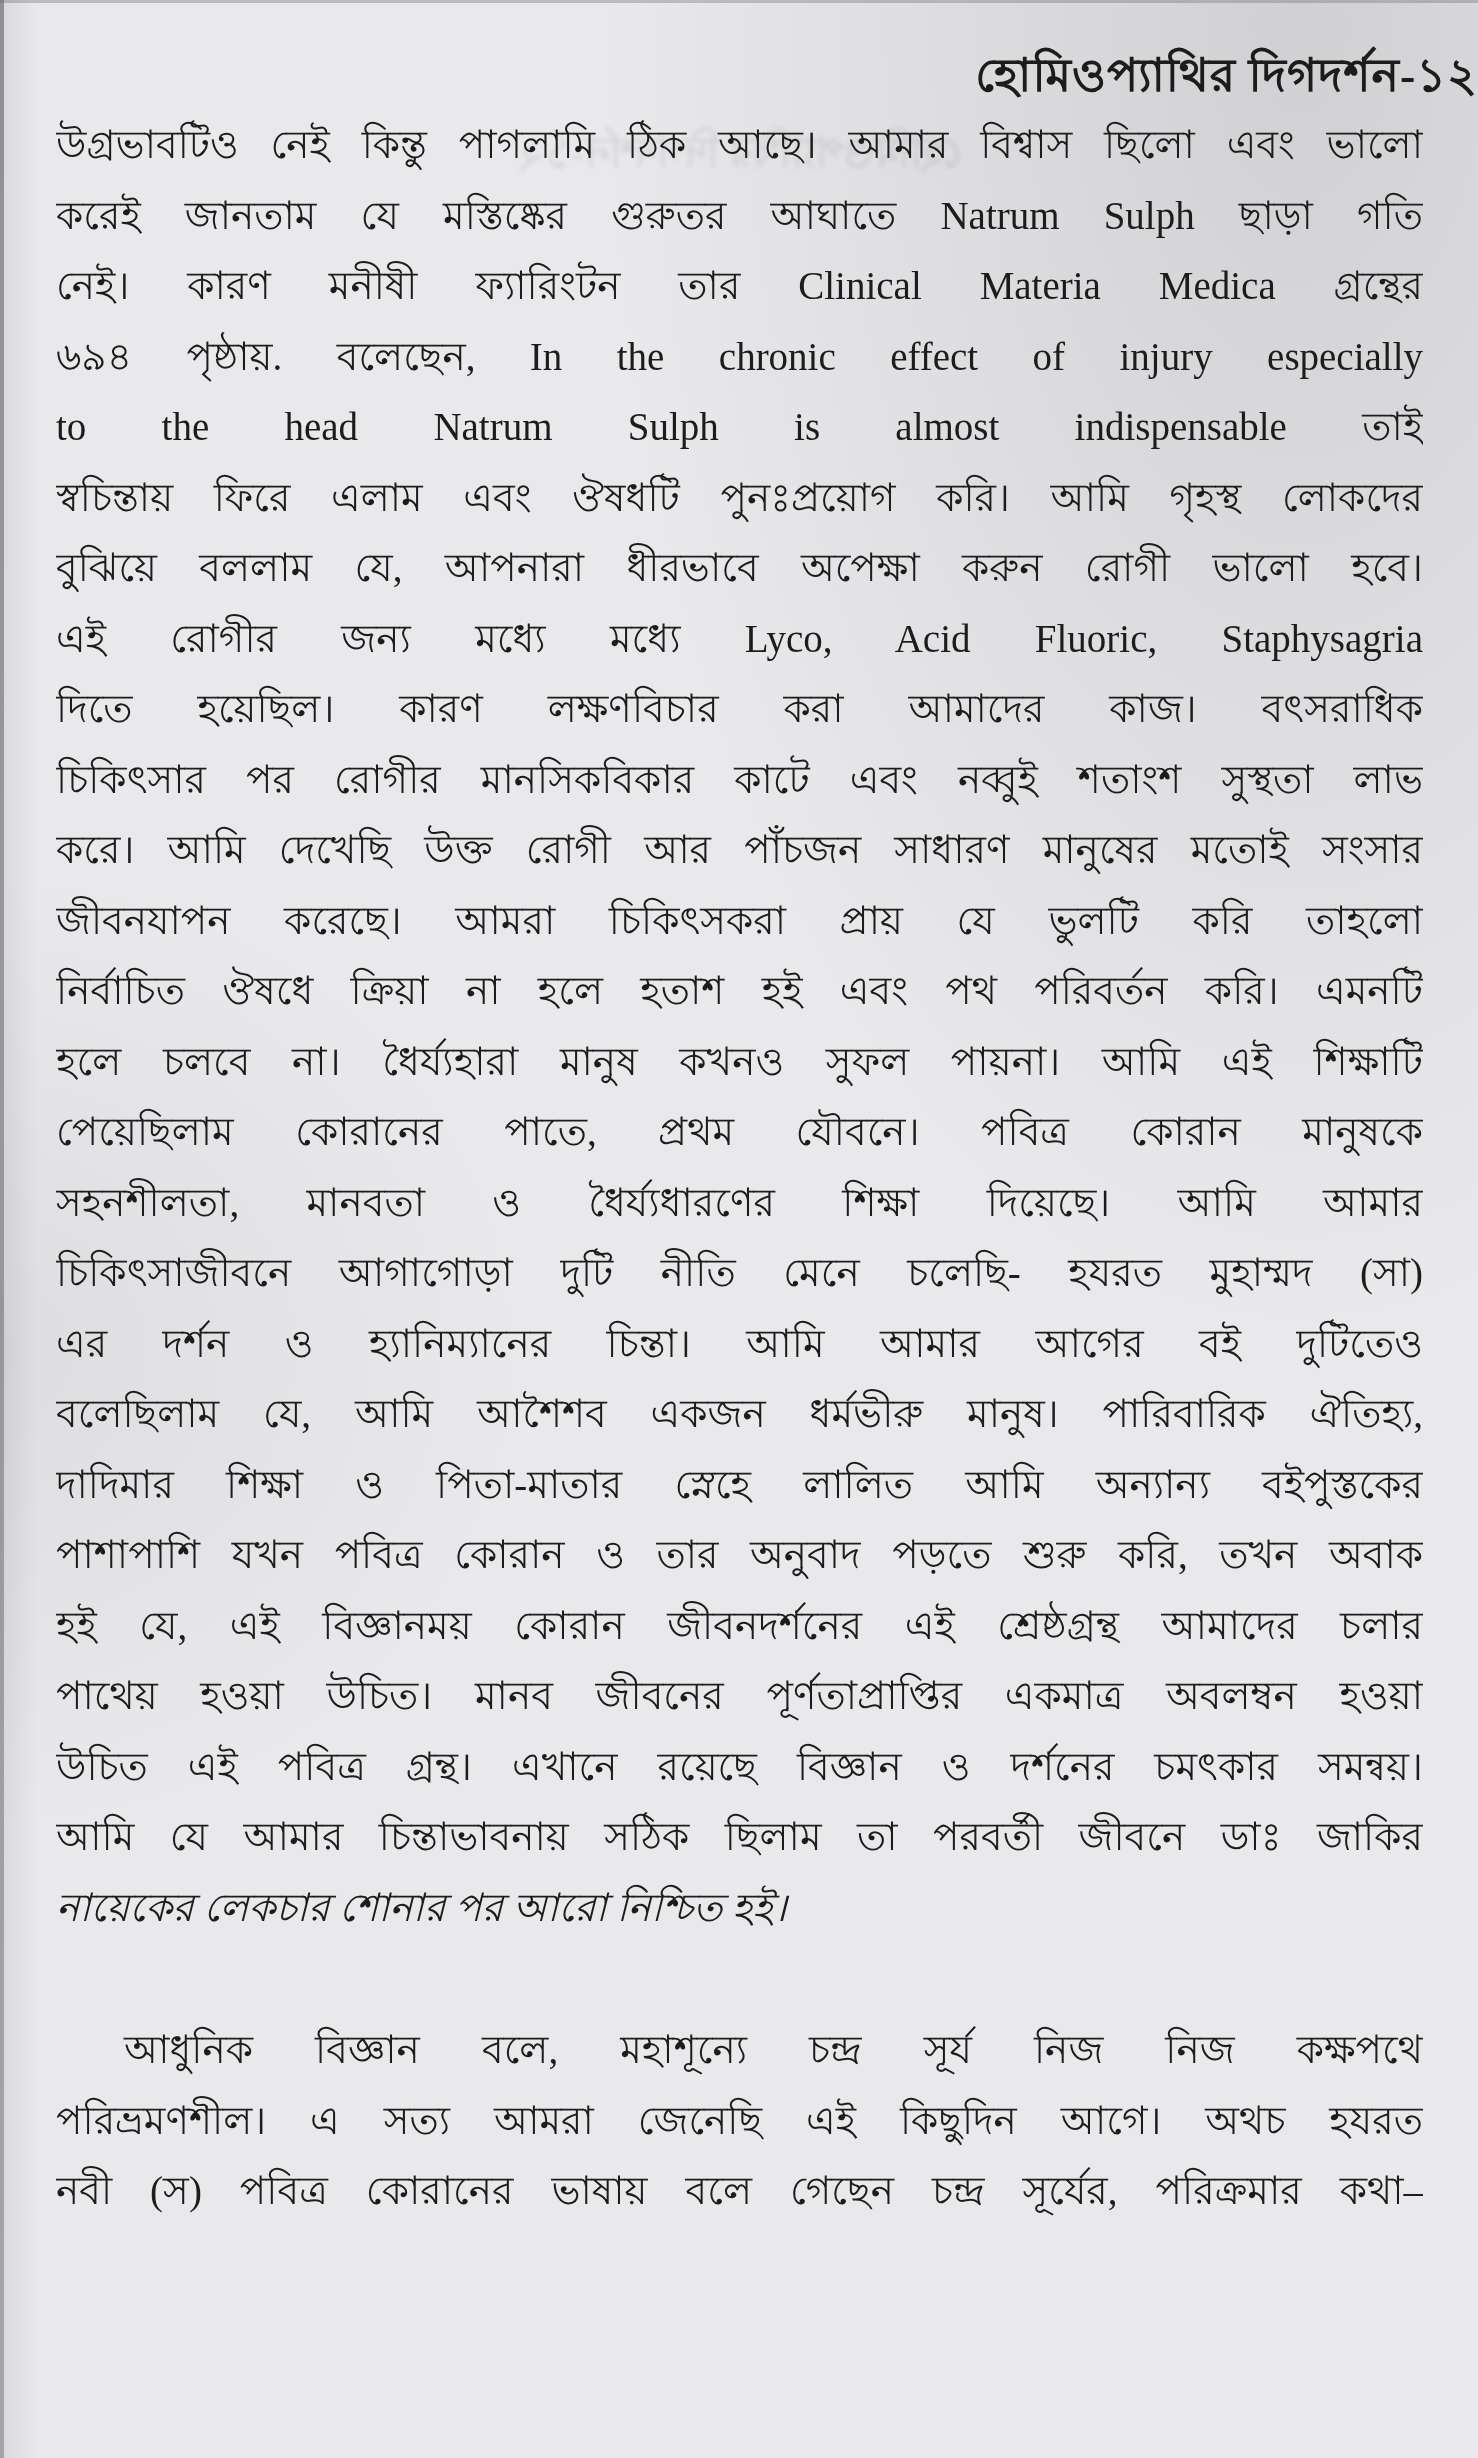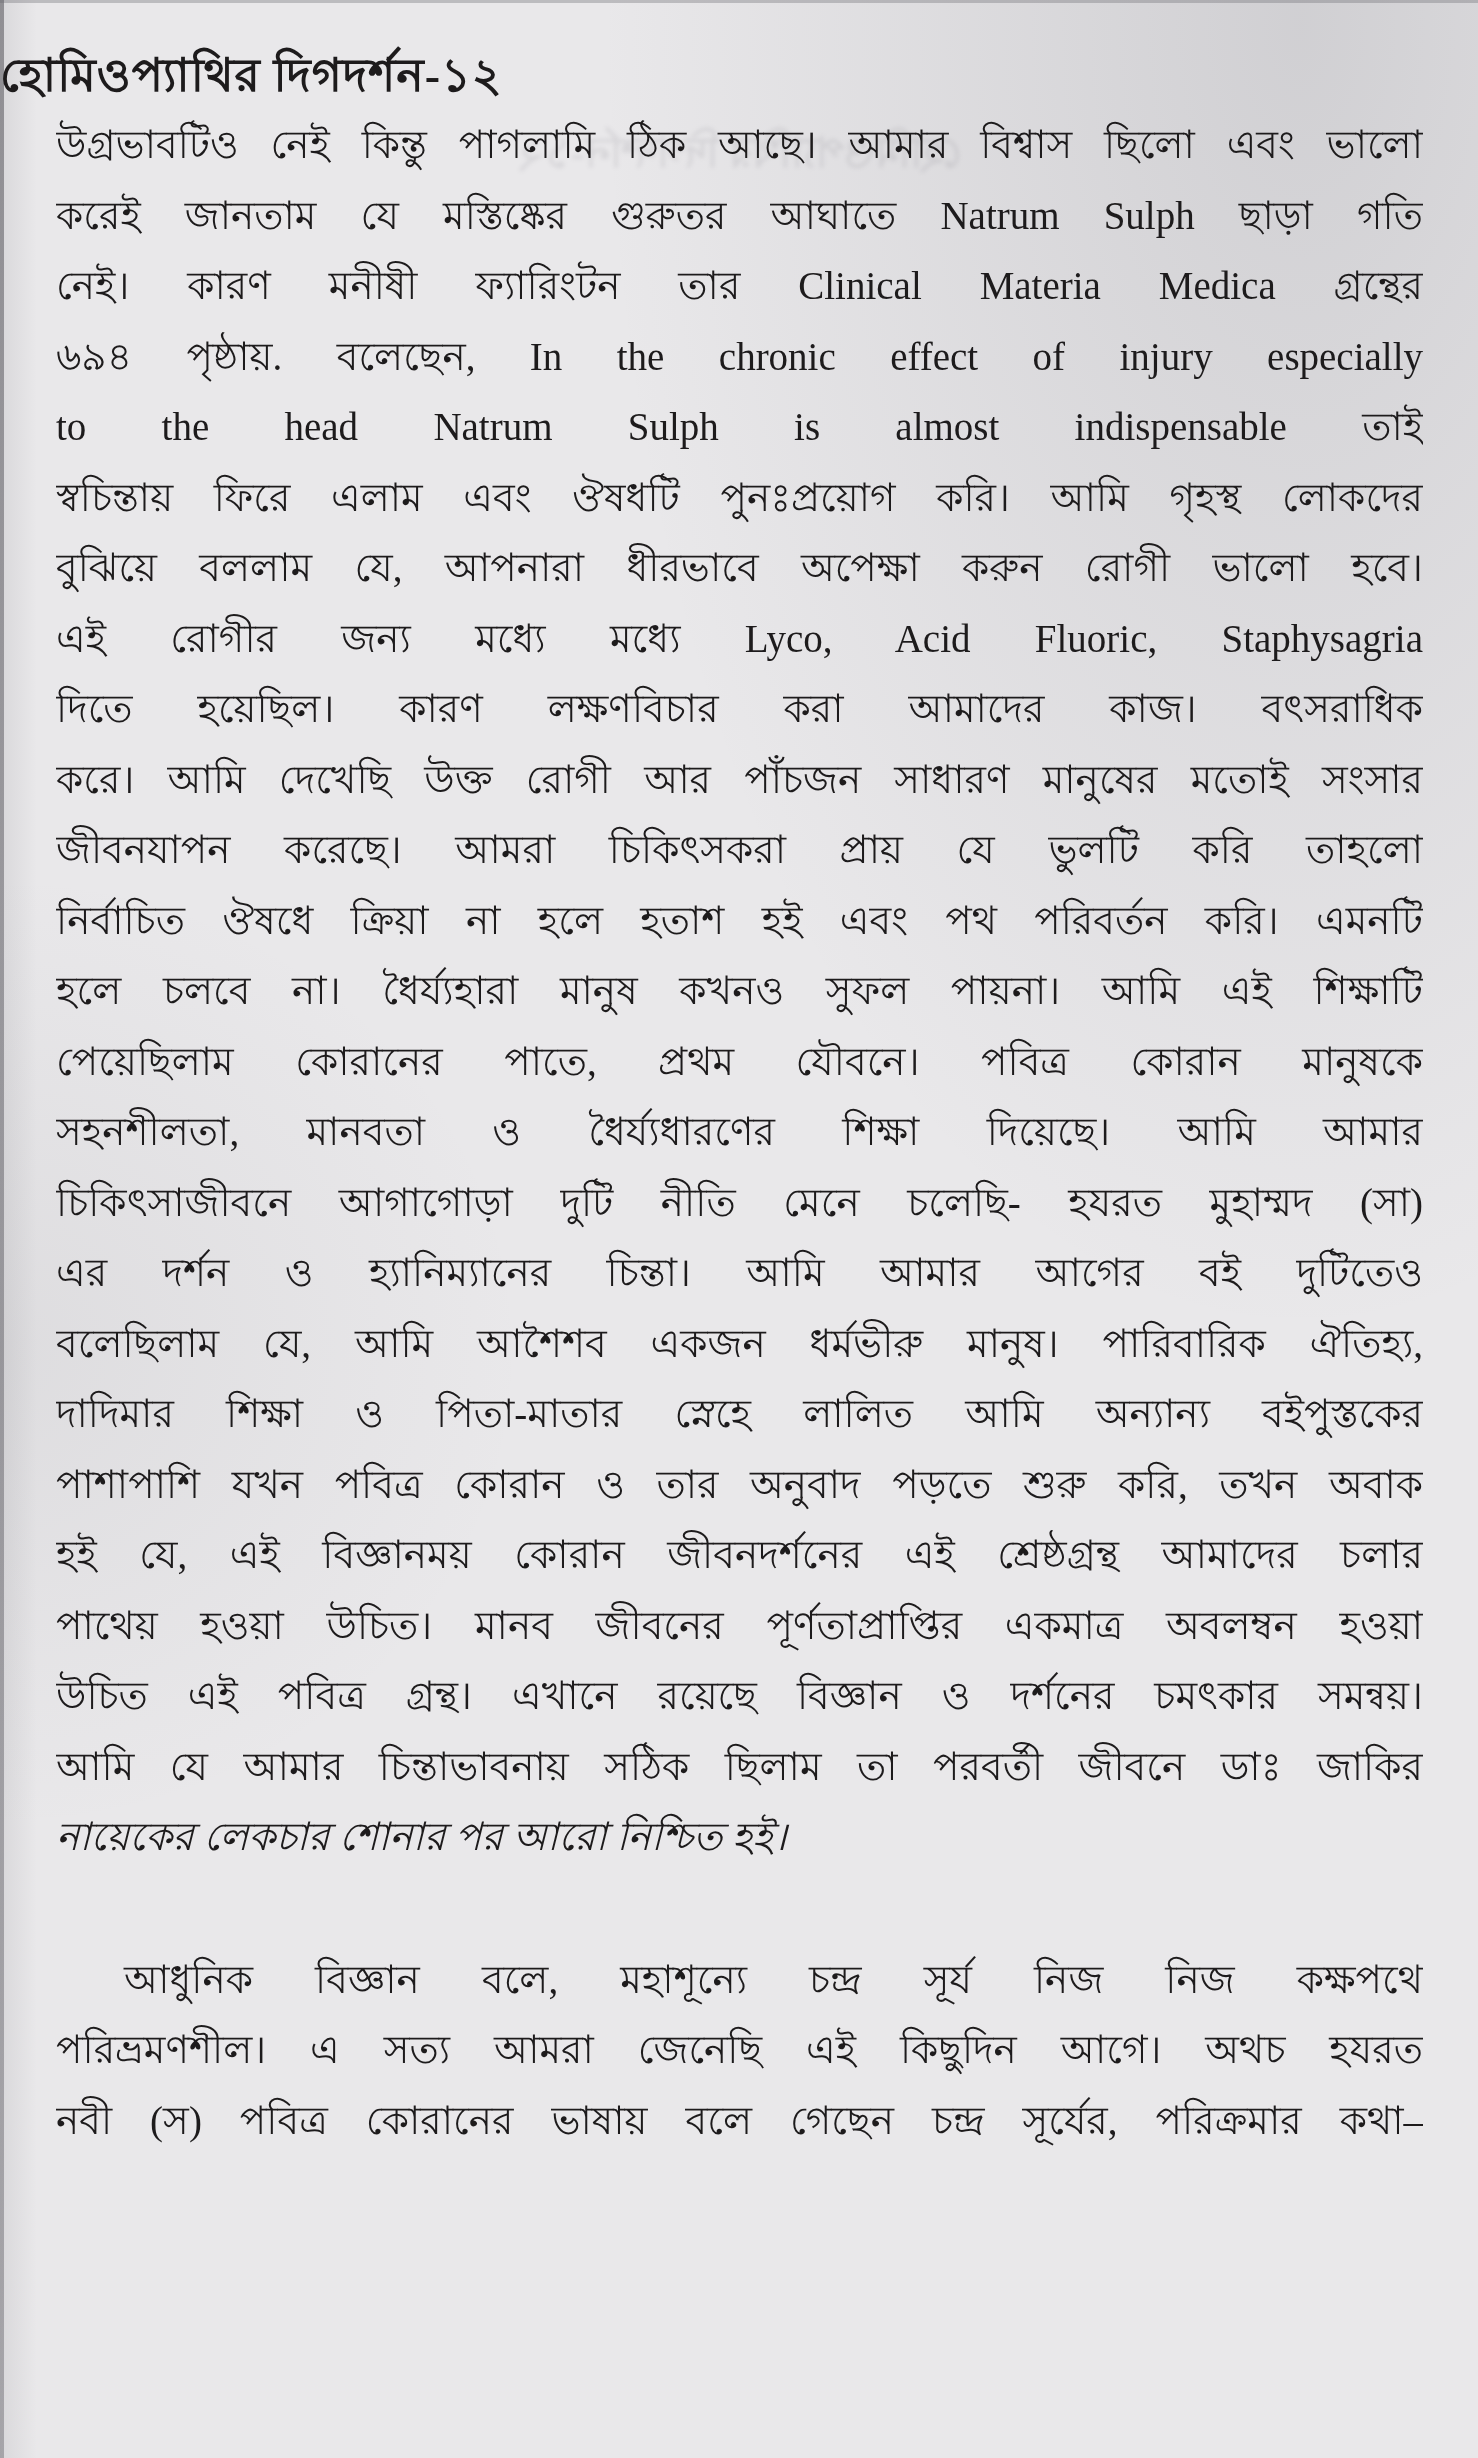--- a/index.html
+++ b/index.html
@@ -28,21 +28,21 @@
     background:linear-gradient(180deg,#55545a,#7b7a80);
     opacity:.55;
   }
   .scan-edge-top{
     position:absolute;left:0;top:0;width:100%;height:3px;
     background:#6b6a70;opacity:.35;
   }
   .page-title{
     position:absolute;
     top:40px;left:0;width:100%;
-    text-align:left;
+    text-align:right;
     font-size:46px;
     font-weight:bold;
     letter-spacing:1px;
   }
   
   .ghost-showthrough{
     position:absolute;
     top:120px;left:0;width:100%;
     text-align:center;
     font-size:42px;
@@ -91,20 +91,21 @@
     <div class="paragraph">
       <div class="line">উগ্রভাবটিও নেই কিন্তু পাগলামি ঠিক আছে। আমার বিশ্বাস ছিলো এবং ভালো</div>
       <div class="line">করেই জানতাম যে মস্তিষ্কের গুরুতর আঘাতে Natrum Sulph ছাড়া গতি</div>
       <div class="line">নেই। কারণ মনীষী ফ্যারিংটন তার Clinical Materia Medica গ্রন্থের</div>
       <div class="line">৬৯৪ পৃষ্ঠায়. বলেছেন, In the chronic effect of injury especially</div>
       <div class="line">to the head Natrum Sulph is almost indispensable তাই</div>
       <div class="line">স্বচিন্তায় ফিরে এলাম এবং ঔষধটি পুনঃপ্রয়োগ করি। আমি গৃহস্থ লোকদের</div>
       <div class="line">বুঝিয়ে বললাম যে, আপনারা ধীরভাবে অপেক্ষা করুন রোগী ভালো হবে।</div>
       <div class="line">এই রোগীর জন্য মধ্যে মধ্যে Lyco, Acid Fluoric, Staphysagria</div>
       <div class="line">দিতে হয়েছিল। কারণ লক্ষণবিচার করা আমাদের কাজ। বৎসরাধিক</div>
+      <div class="line">চিকিৎসার পর রোগীর মানসিকবিকার কাটে এবং নব্বুই শতাংশ সুস্থতা লাভ</div>
       <div class="line">করে। আমি দেখেছি উক্ত রোগী আর পাঁচজন সাধারণ মানুষের মতোই সংসার</div>
       <div class="line">জীবনযাপন করেছে। আমরা চিকিৎসকরা প্রায় যে ভুলটি করি তাহলো</div>
       <div class="line">নির্বাচিত ঔষধে ক্রিয়া না হলে হতাশ হই এবং পথ পরিবর্তন করি। এমনটি</div>
       <div class="line">হলে চলবে না। ধৈর্য্যহারা মানুষ কখনও সুফল পায়না। আমি এই শিক্ষাটি</div>
       <div class="line">পেয়েছিলাম কোরানের পাতে, প্রথম যৌবনে। পবিত্র কোরান মানুষকে</div>
       <div class="line">সহনশীলতা, মানবতা ও ধৈর্য্যধারণের শিক্ষা দিয়েছে। আমি আমার</div>
       <div class="line">চিকিৎসাজীবনে আগাগোড়া দুটি নীতি মেনে চলেছি- হযরত মুহাম্মদ (সা)</div>
       <div class="line">এর দর্শন ও হ্যানিম্যানের চিন্তা। আমি আমার আগের বই দুটিতেও</div>
       <div class="line">বলেছিলাম যে, আমি আশৈশব একজন ধর্মভীরু মানুষ। পারিবারিক ঐতিহ্য,</div>
       <div class="line">দাদিমার শিক্ষা ও পিতা-মাতার স্নেহে লালিত আমি অন্যান্য বইপুস্তকের</div>

